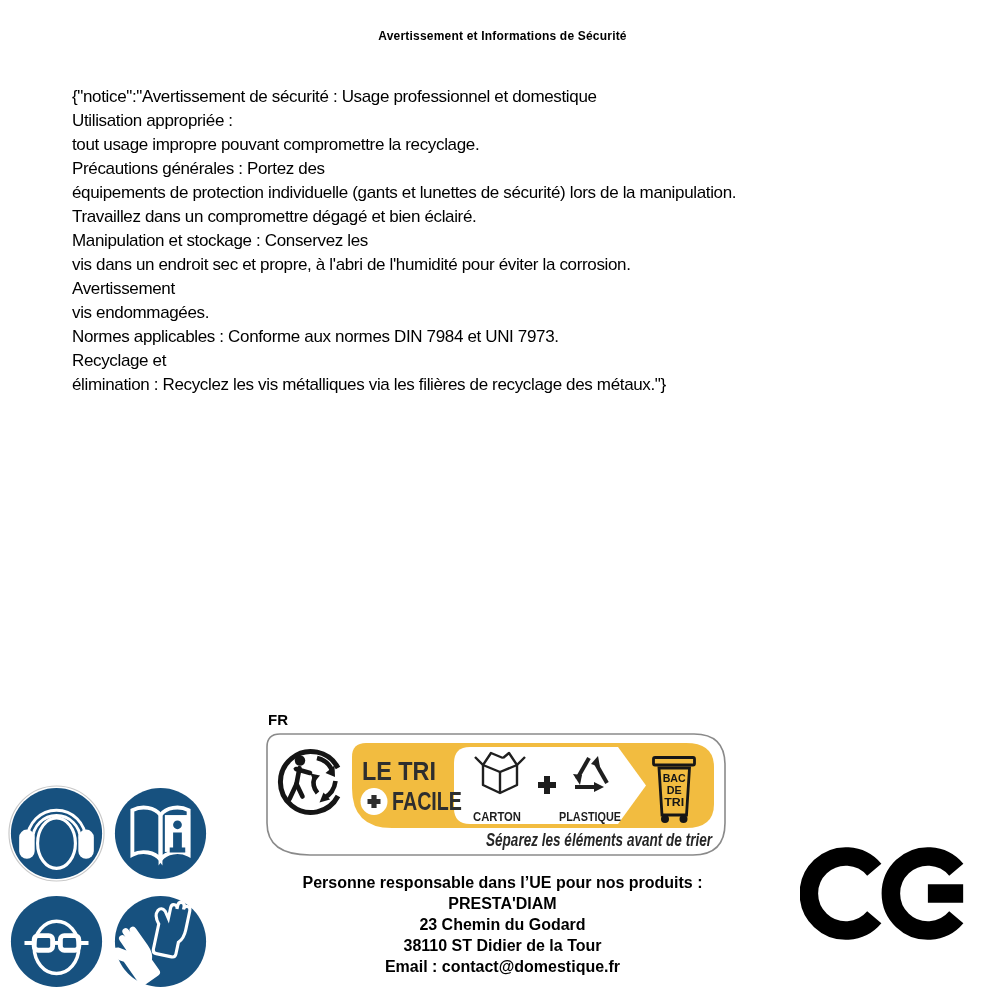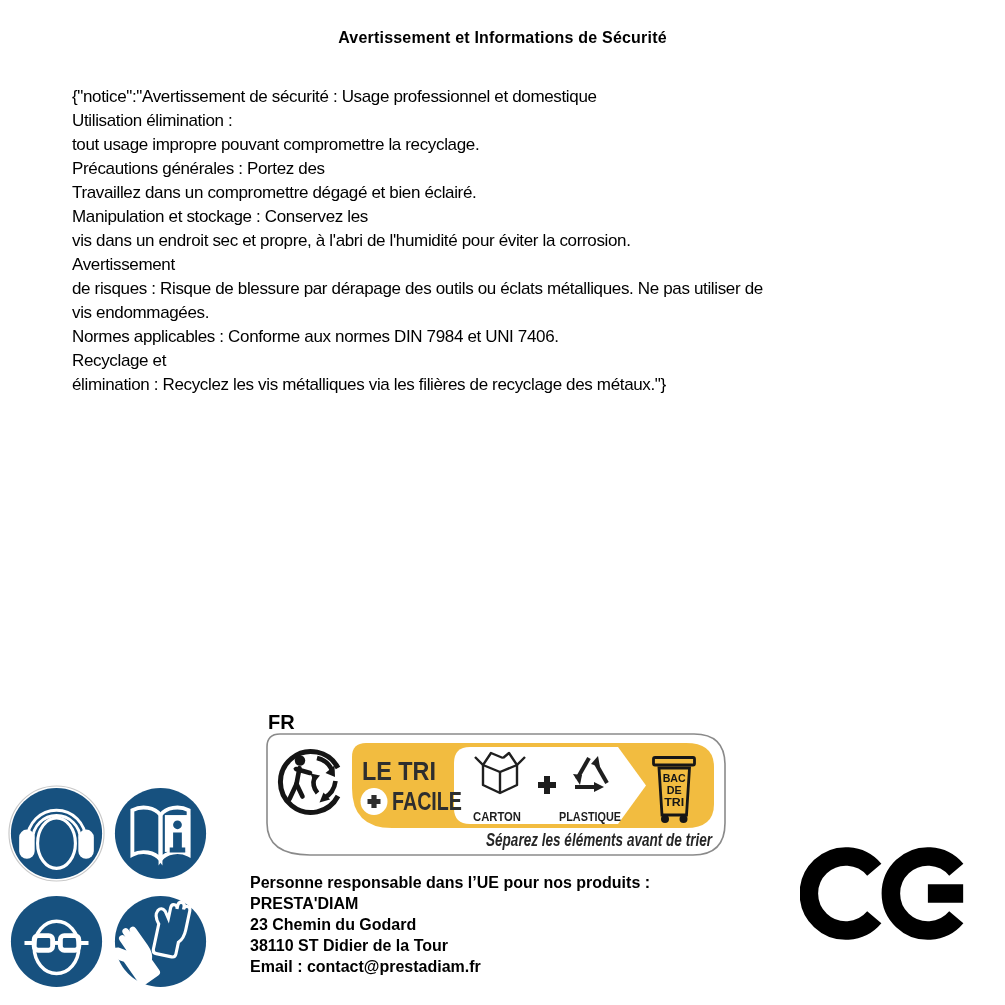--- a/index.html
+++ b/index.html
@@ -1,49 +1,49 @@
 <!DOCTYPE html>
 <html><head>
 <meta charset="utf-8">
 <style>
   html,body{margin:0;padding:0;background:#fff;}
   .page{position:relative;width:1005px;height:1005px;background:#ffffff;overflow:hidden;
         font-family:"Liberation Sans",sans-serif;color:#000;}
   .doc-title{position:absolute;top:29px;left:0;width:100%;text-align:center;
-             font-weight:bold;font-size:16px;letter-spacing:.2px;}
+             font-weight:bold;font-size:12px;letter-spacing:.2px;}
   .notice{position:absolute;left:72px;top:85px;width:905px;font-size:17px;
           line-height:24px;letter-spacing:-.35px;}
   .notice .nline{white-space:pre;}
-  .fr-code{position:absolute;left:268px;top:711px;font-size:20px;font-weight:bold;}
+  .fr-code{position:absolute;left:268px;top:711px;font-size:15px;font-weight:bold;}
   .tri-label{position:absolute;left:266px;top:733px;}
-  .addr{position:absolute;left:250px;top:872px;width:505px;
+  .addr{position:absolute;left:250px;top:872px;width:505px;text-align:center;
         font-weight:bold;font-size:16px;line-height:21px;}
   .pic{position:absolute;}
   .ce{position:absolute;left:800px;top:845px;}
   svg text{font-family:"Liberation Sans",sans-serif;}
 </style>
 </head>
 <body>
 
 <div class="page">
 
   <div class="doc-title">Avertissement et Informations de Sécurité</div>
 
   <div class="notice">
     <div class="nline">{"notice":"Avertissement de sécurité : Usage professionnel et domestique</div>
-    <div class="nline">Utilisation élimination :</div>
+    <div class="nline">Utilisation appropriée :</div>
     <div class="nline">tout usage impropre pouvant compromettre la recyclage.</div>
     <div class="nline">Précautions générales : Portez des</div>
+    <div class="nline">équipements de protection individuelle (gants et lunettes de sécurité) lors de la manipulation.</div>
     <div class="nline">Travaillez dans un compromettre dégagé et bien éclairé.</div>
     <div class="nline">Manipulation et stockage : Conservez les</div>
     <div class="nline">vis dans un endroit sec et propre, à l'abri de l'humidité pour éviter la corrosion.</div>
     <div class="nline">Avertissement</div>
-    <div class="nline">de risques : Risque de blessure par dérapage des outils ou éclats métalliques. Ne pas utiliser de</div>
     <div class="nline">vis endommagées.</div>
-    <div class="nline">Normes applicables : Conforme aux normes DIN 7984 et UNI 7406.</div>
+    <div class="nline">Normes applicables : Conforme aux normes DIN 7984 et UNI 7973.</div>
     <div class="nline">Recyclage et</div>
     <div class="nline">élimination : Recyclez les vis métalliques via les filières de recyclage des métaux."}</div>
   </div>
 
   <svg class="pic" style="left:8px;top:785px" width="97" height="97" viewBox="0 0 100 100">
     <circle cx="50" cy="50" r="49" fill="none" stroke="#c9c9c9" stroke-width="1.2"></circle>
     <circle cx="50" cy="50" r="47" fill="#17517f"></circle>
     <path d="M20,56 A30,30 0 0 1 80,56" fill="none" stroke="#fff" stroke-width="3"></path>
     <path d="M25.5,56 A24.5,24.5 0 0 1 74.5,56" fill="none" stroke="#fff" stroke-width="3"></path>
     <rect x="11.5" y="46" width="16" height="30" rx="8" fill="#fff"></rect>
@@ -146,21 +146,21 @@
     </g>
 
     <text x="446" y="113" font-size="18" font-weight="700" font-style="italic" fill="#262626" text-anchor="end" textLength="226" lengthAdjust="spacingAndGlyphs">Séparez les éléments avant de trier</text>
   </svg>
 
   <div class="addr">
     <div>Personne responsable dans l’UE pour nos produits :</div>
     <div>PRESTA'DIAM</div>
     <div>23 Chemin du Godard</div>
     <div>38110 ST Didier de la Tour</div>
-    <div>Email : contact@prestadiam.fr</div>
+    <div>Email : contact@domestique.fr</div>
   </div>
 
   <svg class="ce" width="172" height="97" viewBox="0 0 195 110" role="img" aria-label="CE">
     <g stroke="#000" stroke-width="21" fill="none">
       <path d="M84.2,28 A42,42 0 1 0 84.2,82"></path>
       <path d="M177.2,28 A42,42 0 1 0 177.2,82"></path>
       <path d="M145,55 H185"></path>
     </g>
   </svg>
 

